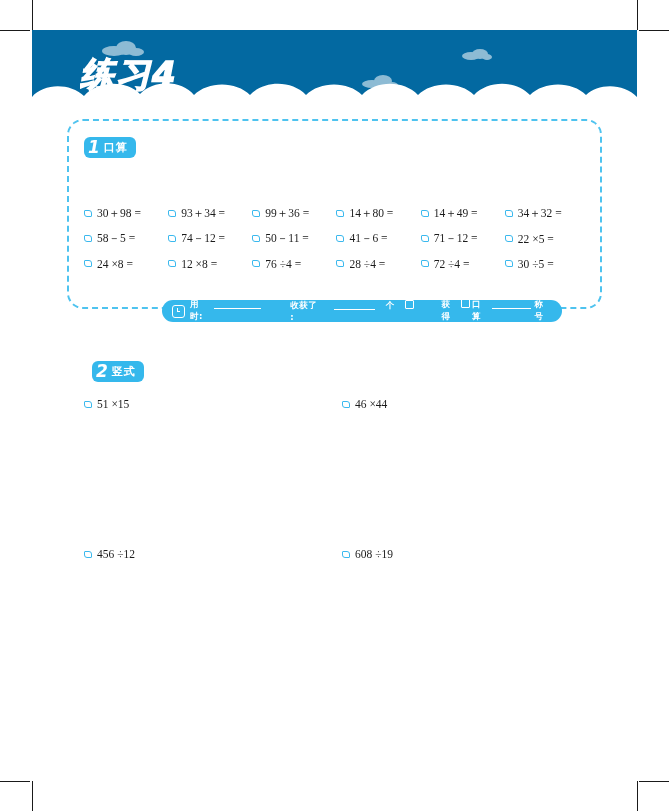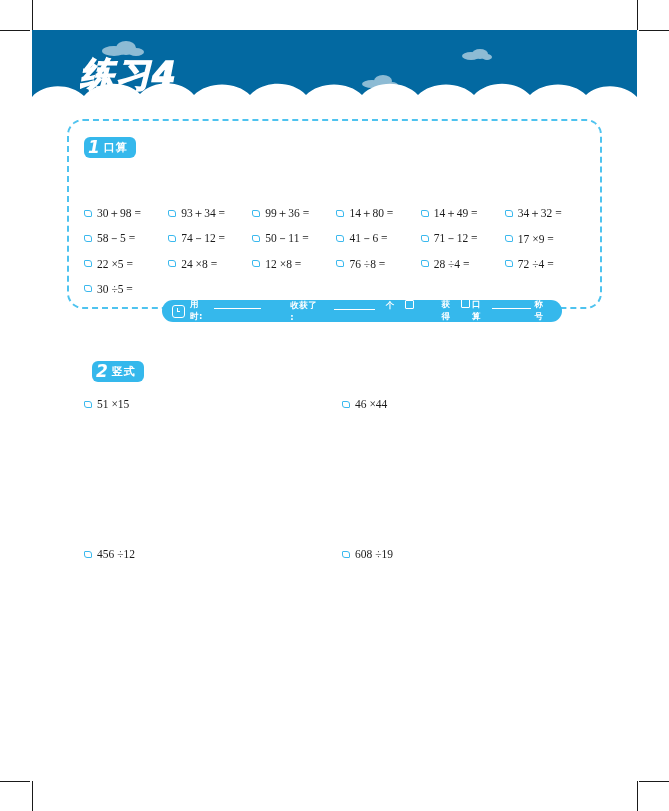--- a/index.html
+++ b/index.html
@@ -297,38 +297,34 @@
         <span class="tag"></span>
         <span>41－6 =</span>
       </div>
     <div class="prob">
         <span class="tag"></span>
         <span>71－12 =</span>
       </div>
 
     <div class="prob">
         <span class="tag"></span>
-        <span>17 ×9 =</span>
-      </div>
-    <div class="prob">
-        <span class="tag"></span>
         <span>22 ×5 =</span>
       </div>
     <div class="prob">
         <span class="tag"></span>
         <span>24 ×8 =</span>
       </div>
     <div class="prob">
         <span class="tag"></span>
         <span>12 ×8 =</span>
       </div>
 
     <div class="prob">
         <span class="tag"></span>
-        <span>76 ÷8 =</span>
+        <span>76 ÷4 =</span>
       </div>
     <div class="prob">
         <span class="tag"></span>
         <span>28 ÷4 =</span>
       </div>
     <div class="prob">
         <span class="tag"></span>
         <span>72 ÷4 =</span>
       </div>
     <div class="prob">

